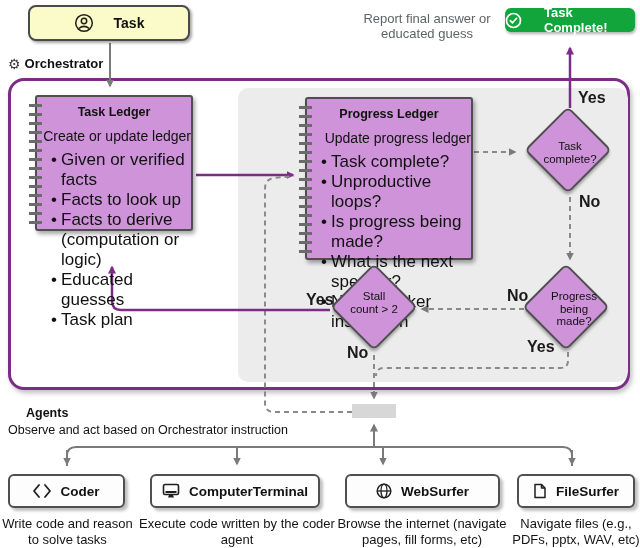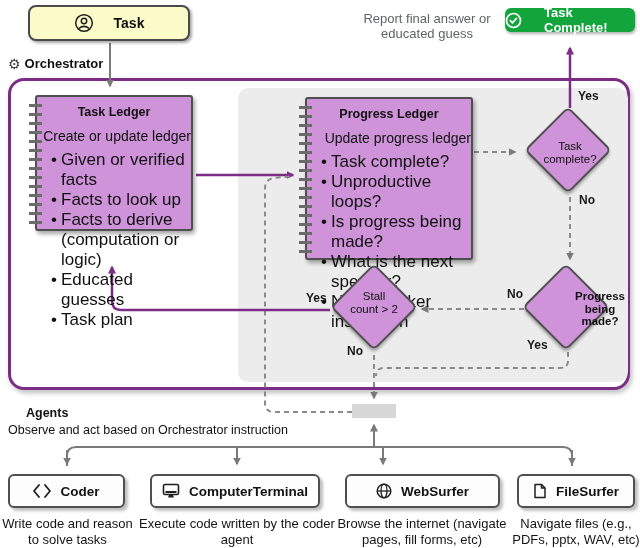--- a/index.html
+++ b/index.html
@@ -44,21 +44,21 @@
   .bullet::before { content:"•"; position:absolute; left:2px; }
   #task-ledger { left:35px; top:95px; width:158px; height:136px; }
   #progress-ledger { left:305px; top:97px; width:168px; height:163px; }
 
   
   .diamond { position:absolute; width:62px; height:62px; background:#CE93D8;
     border:2px solid #4f4f4f; border-radius:6px; transform:rotate(45deg);
     box-shadow:2px 2px 3px rgba(0,0,0,.3); }
   .diamond-label { position:absolute; text-align:center; font-size:11.5px; line-height:1.1; }
 
-  .edge-label { position:absolute; font-weight:bold; font-size:12px; color:#1a1a1a; }
+  .edge-label { position:absolute; font-weight:bold; font-size:16px; color:#1a1a1a; }
 
   .bus-rect { position:absolute; left:352px; top:404px; width:44px; height:14px; background:#d7d7d7; }
 
   
   .agents-title { position:absolute; left:26px; top:406px; font-weight:bold; font-size:12.5px; }
   .agents-sub { position:absolute; left:8px; top:423px; font-size:12.5px; }
 
   .agent-card { position:absolute; height:34px; border:2px solid #4f4f4f; border-radius:6px;
     background:#fdfdfd; box-shadow:3px 3px 3px rgba(0,0,0,.25);
     display:flex; align-items:center; justify-content:center; gap:9px;
@@ -167,21 +167,21 @@
       <div class="bullet">Is progress being made?</div>
       <div class="bullet">What is the next speaker?</div>
       <div class="bullet">Next speaker instruction</div>
     </div>
   </div>
 
   <div class="diamond" style="left:537px; top:119px;"></div>
   <div class="diamond-label" style="left:538px; top:140px; width:64px;">Task complete?</div>
 
   <div class="diamond" style="left:535px; top:276px;"></div>
-  <div class="diamond-label" style="left:572px; top:290px; width:56px;font-weight:bold;">Progress being made?</div>
+  <div class="diamond-label" style="left:546px; top:290px; width:56px;">Progress being made?</div>
 
   <div class="diamond" style="left:343px; top:276px;"></div>
   <div class="diamond-label" style="left:348px; top:290px; width:52px;">Stall count &gt; 2</div>
 
   <span class="edge-label" style="left:578px; top:89px;">Yes</span>
   <span class="edge-label" style="left:579px; top:193px;">No</span>
   <span class="edge-label" style="left:507px; top:287px;">No</span>
   <span class="edge-label" style="left:527px; top:338px;">Yes</span>
   <span class="edge-label" style="left:347px; top:344px;">No</span>
   <span class="edge-label" style="left:306px; top:291px;">Yes</span>

